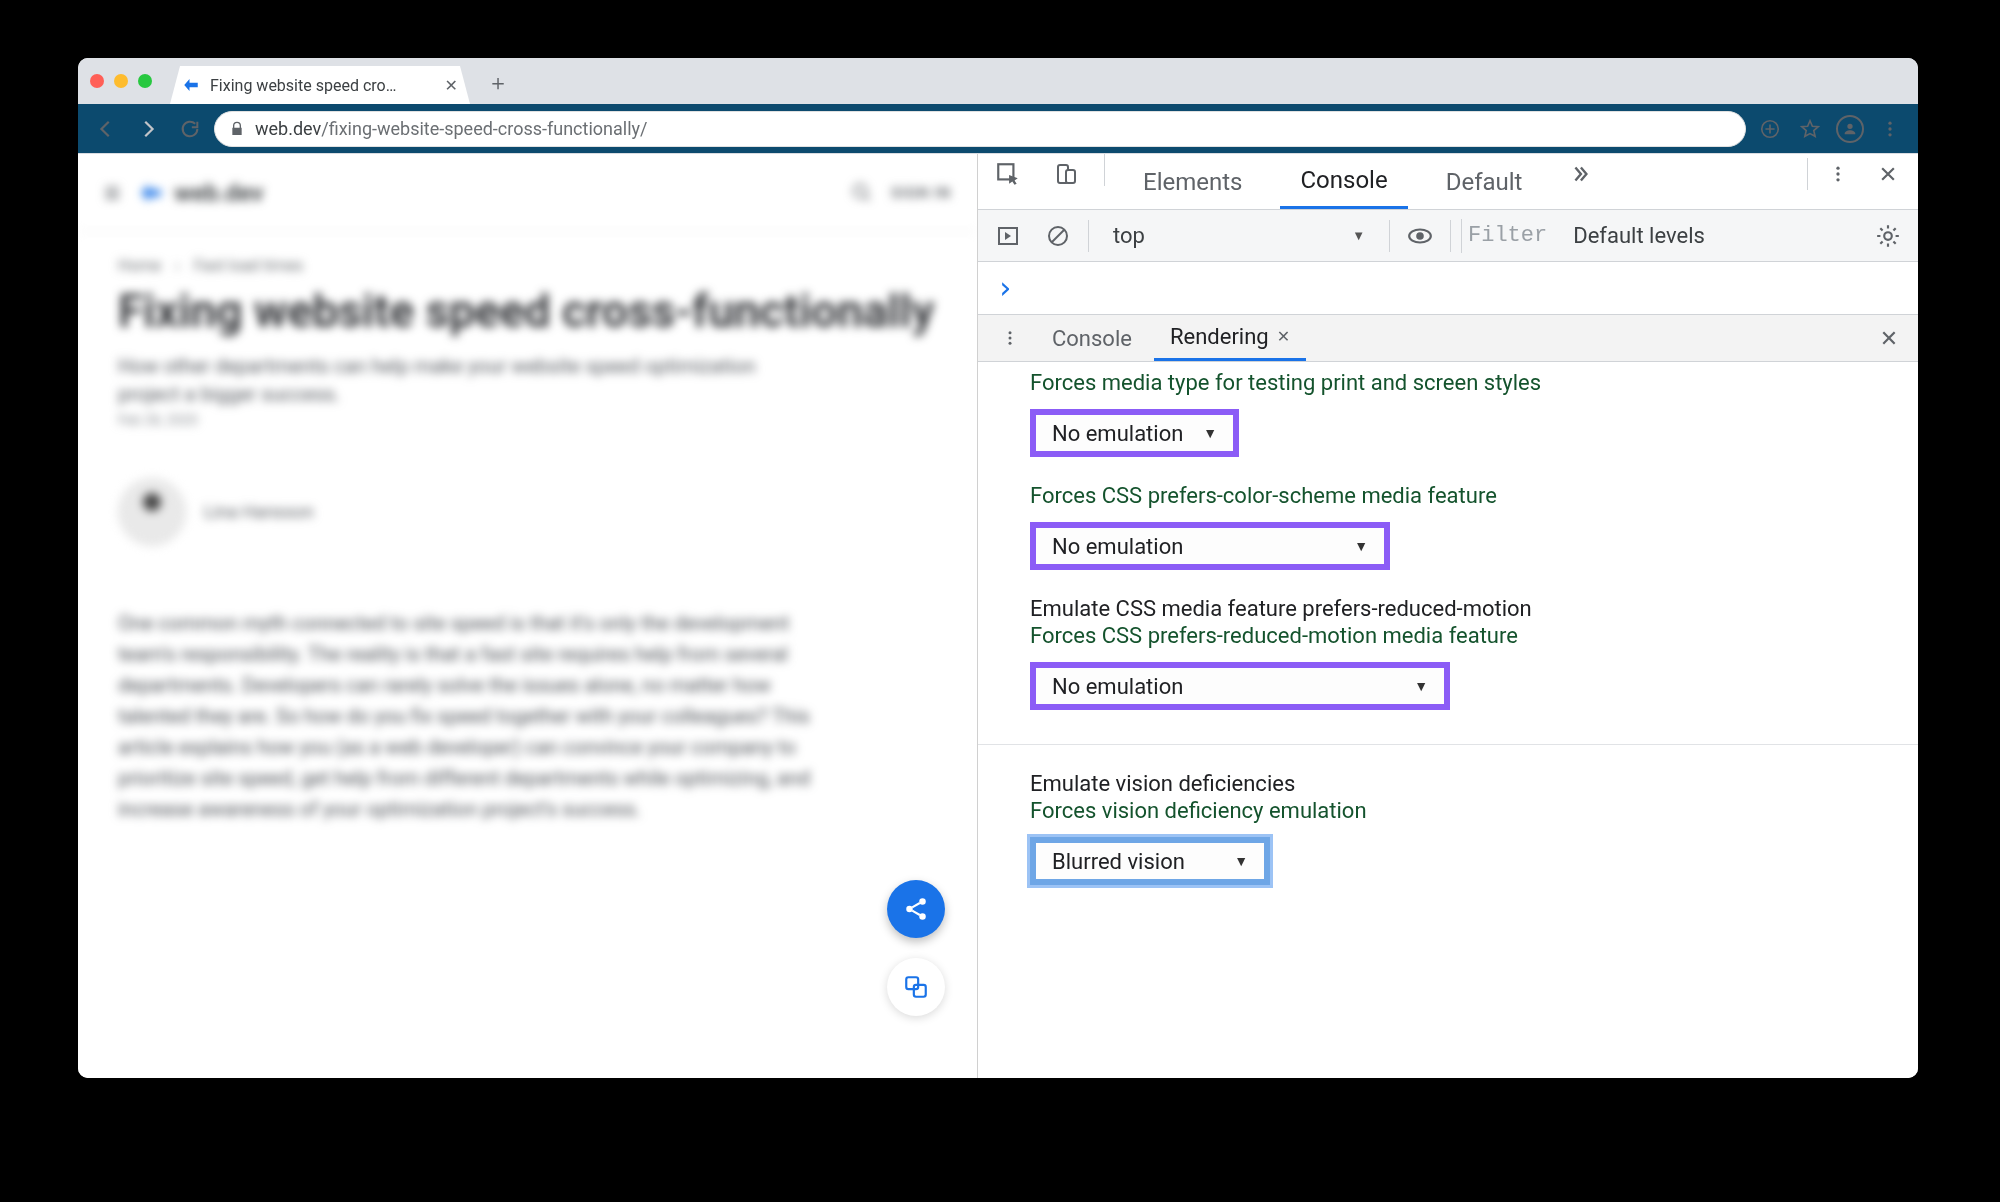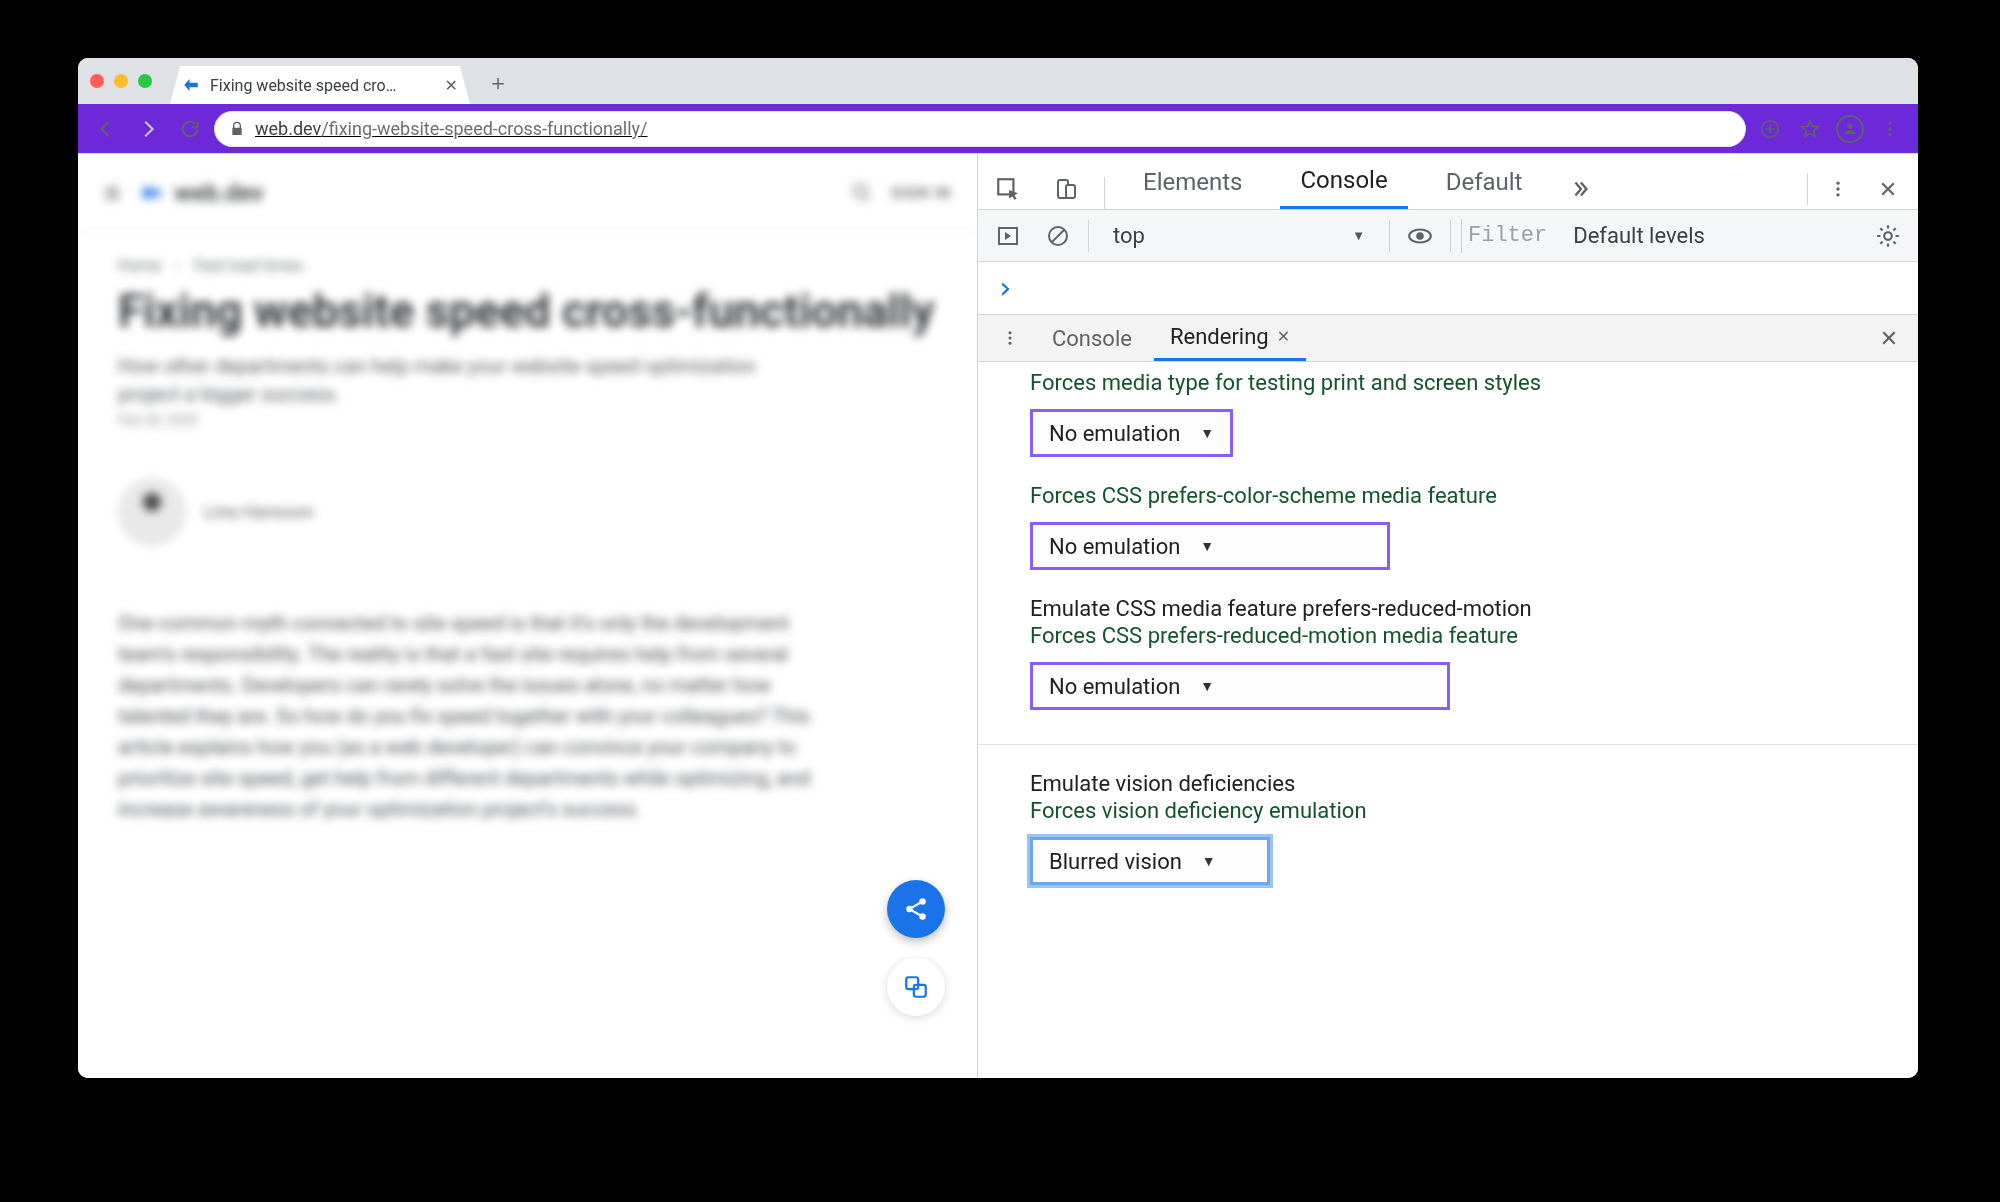--- a/index.html
+++ b/index.html
@@ -45,22 +45,22 @@
     border-top-left-radius: 8px; border-top-right-radius:8px;
   }
   .tab-inner { position: relative; height:100%; display:flex; align-items:center; padding:0 12px; gap:10px; }
   .favicon { width:18px; height:18px; display:flex; align-items:center; justify-content:center; }
   .tab-title { font-size: 16px; color:#3c4043; white-space: nowrap; overflow:hidden; text-overflow: ellipsis; max-width: 190px; }
   .tab-close { font-size:16px; color:#5f6368; margin-left:auto; }
   .newtab { width:28px; height:28px; border-radius:50%; display:flex; align-items:center; justify-content:center; font-size:22px; color:#5f6368; margin-left:14px; margin-top:4px;}
 
   
   .toolbar {
-    height: 50px; background:#6d28d9; border-bottom:1px solid #d9dce1;
-    display:flex; align-items:center; padding: 0 10px; gap:6px;text-decoration:underline;
+    height: 50px; background:#0c4a6e; border-bottom:1px solid #d9dce1;
+    display:flex; align-items:center; padding: 0 10px; gap:6px;
   }
   .tb-btn {
     width:36px; height:36px; border-radius:50%;
     display:flex; align-items:center; justify-content:center;
     color:#5f6368;
   }
   .tb-btn.disabled { color:#bfc2c6; }
   .omnibox {
     flex:1; height:36px; background:#fff; border-radius:18px;
     display:flex; align-items:center; padding:0 14px; gap:10px;
@@ -90,21 +90,21 @@
   .author { padding: 50px 40px 0 40px; display:flex; align-items:center; gap:18px; }
   .avatar { width:68px; height:68px; border-radius:50%; background: radial-gradient(circle at 50% 35%, #444 0 16%, #e9e9e9 17% 100%); border:1px solid #ddd;}
   .author-name { font-size:18px; color:#5f6368; }
   .body { padding: 62px 40px 0 40px; font-size:20px; color:#4d5157; line-height:1.55; max-width: 800px; }
   .fab { position:absolute; right:32px; bottom:140px; width:58px; height:58px; border-radius:50%; background:#1a73e8; display:flex; align-items:center; justify-content:center; color:#fff; font-size:26px; box-shadow:0 4px 10px rgba(0,0,0,.25);}
   .fab2 { position:absolute; right:32px; bottom:62px; width:58px; height:58px; border-radius:50%; background:#fff; display:flex; align-items:center; justify-content:center; color:#1a73e8; font-size:26px; box-shadow:0 2px 10px rgba(0,0,0,.15);}
 
   
   .devtools { flex:1; display:flex; flex-direction:column; background:#fff; color:#3c4043; }
   .dt-tabs {
-    height:56px; display:flex; align-items:flex-end; padding:0 10px; gap:18px;
+    height:56px; display:flex; align-items:flex-start; padding:0 10px; gap:18px;
     border-bottom:1px solid #d0d3d7;
   }
   .dt-ico { width:40px; height:40px; display:flex; align-items:center; justify-content:center; color:#5f6368; }
   .dt-tab { padding: 0 20px; height:100%; display:flex; align-items:center; font-size:24px; color:#5f6368; }
   .dt-tab.active { border-bottom:3px solid #1a73e8; color:#202124; }
   .dt-sep { width:1px; height:32px; background:#d0d3d7; }
   .dt-right { margin-left:auto; display:flex; align-items:center; gap:10px; }
 
   .dt-subbar {
     height:52px; border-bottom:1px solid #d0d3d7; display:flex; align-items:center;
@@ -124,22 +124,22 @@
   
   .drawer-tabs { height:48px; border-top:1px solid #d0d3d7; border-bottom:1px solid #d0d3d7; display:flex; align-items:center; padding:0 12px; gap:6px; background:#f3f3f3;}
   .drawer-tab { padding:0 16px; font-size:22px; color:#5f6368; height:100%; display:flex; align-items:center; gap:8px; }
   .drawer-tab.active { border-bottom:3px solid #1a73e8; color:#202124; }
   .drawer-close { margin-left:auto; font-size:22px; color:#5f6368; width:34px; text-align:center;}
   .drawer { flex:1; overflow:auto; padding: 6px 52px 40px 52px; }
   .section { margin-top: 26px; }
   .sec-title { font-size:22px; color:#202124; }
   .sec-desc  { font-size:22px; color:#14532d; margin-top:2px; }
   .sel {
-    margin-top:14px; height:48px; border:3px solid #8b5cf6; background:#fdfdfd;
-    display:inline-flex; align-items:center; justify-content:flex-start;
+    margin-top:14px; height:48px; border:6px solid #8b5cf6; background:#fdfdfd;
+    display:inline-flex; align-items:center; justify-content:space-between;
     padding:0 16px; font-size:22px; color:#202124; min-width:200px; gap:20px;
   }
   .sel .caret { font-size:14px; color:#333; }
   .sel.focus { outline:3px solid #9cc3f5; border-color:#6ea6e6; }
   hr.divider { border:none; border-top:1px solid #e1e3e6; margin: 34px -52px 0 -52px; }
 
   svg { display:block; }
 </style>
 </head>
 <body>

